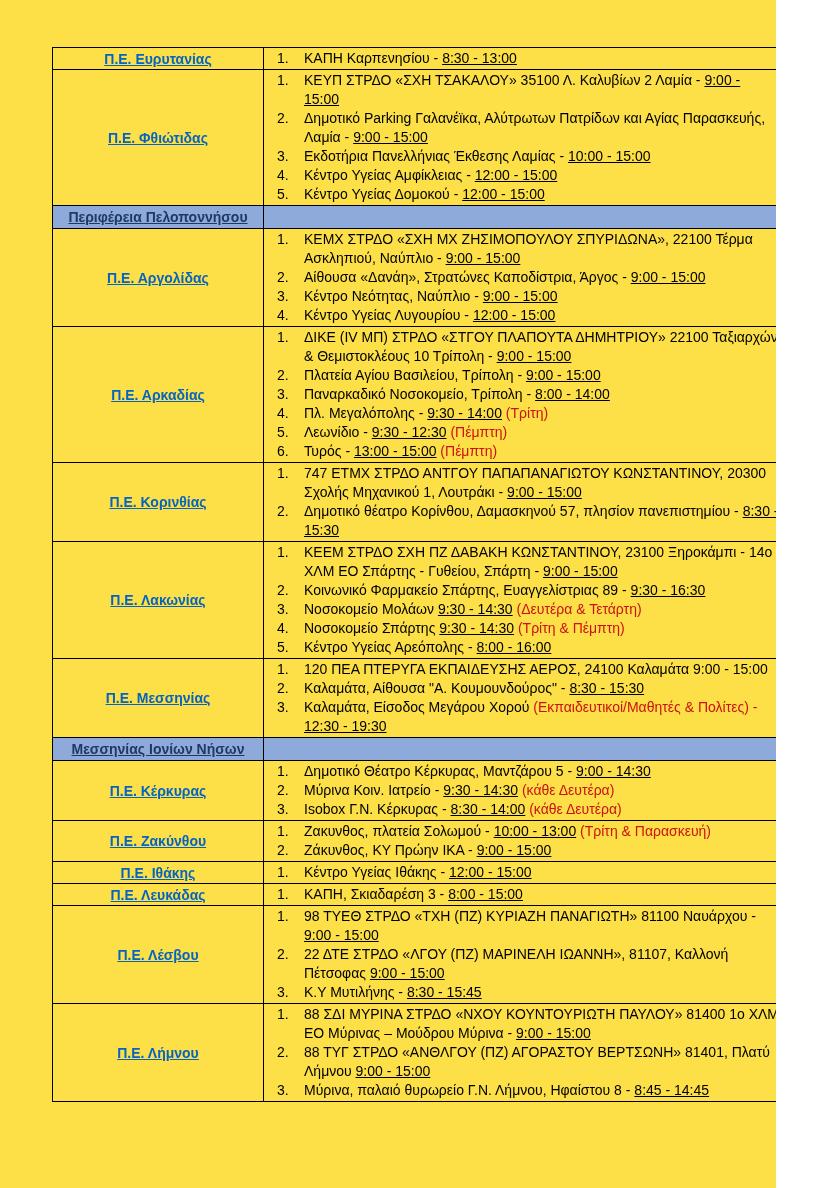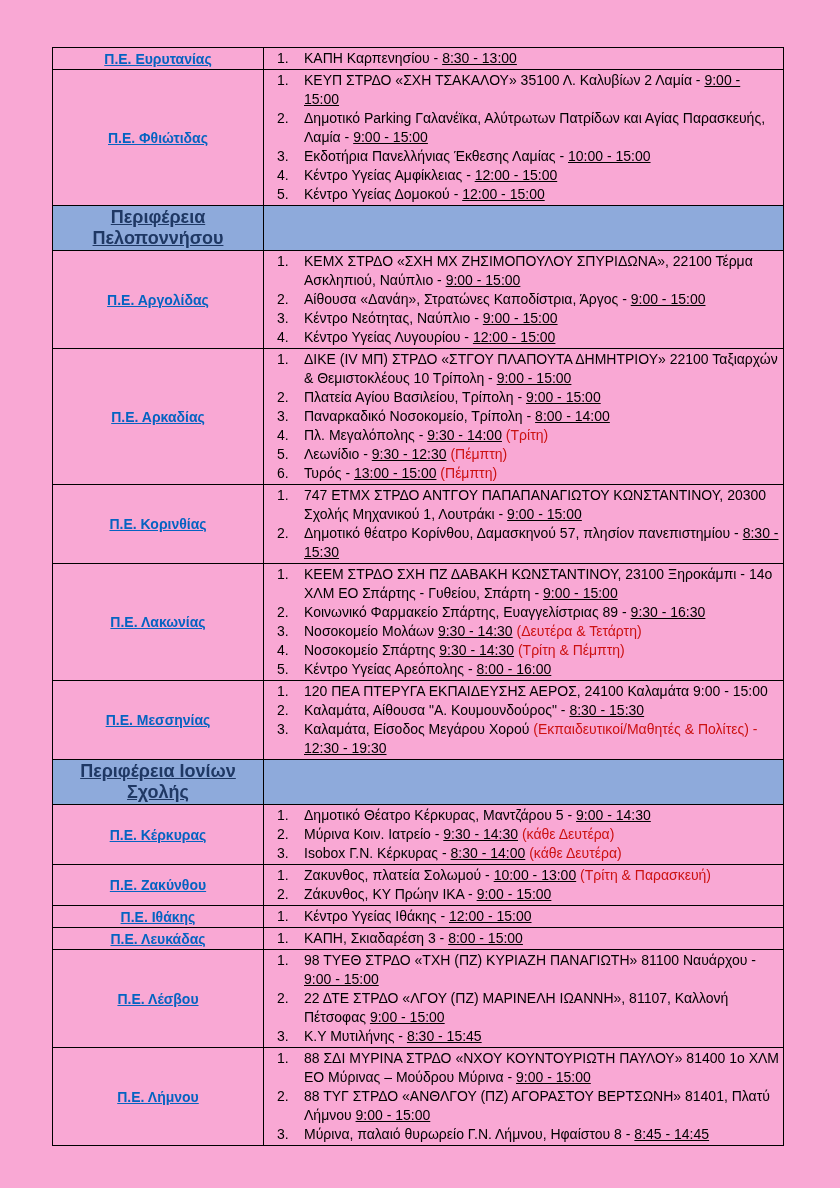--- a/index.html
+++ b/index.html
@@ -4,22 +4,22 @@
 <style>
   html, body {
     margin: 0; padding: 0;
     width: 840px; height: 1188px;
     background: #ffffff;
     font-family: "Liberation Sans", sans-serif;
     color: #000;
   }
   .page {
     position: relative;
-    width: 840px; height: 1188px;
-    background: #f9a8d4;
+    width: 776px; height: 1188px;
+    background: #fde047;
     overflow: hidden;
   }
   table.doc-table {
     position: absolute;
     left: 52px; top: 47px;
     width: 732px;
     border-collapse: collapse;
     table-layout: fixed;
   }
   table.doc-table td {
@@ -54,21 +54,21 @@
   .seg-u { color: var(--text, #000); text-decoration: underline; }
   .seg-r { color: var(--red-note, #cc1111); margin-top: 28px; }
   tr.band td {
     background: var(--band-bg, #8eaadb);
     height: 20px;
     text-align: center;
   }
   .band-label {
     color: var(--band-text, #1f3864);
     font-weight: bold;
-    font-size: 18px;
+    font-size: 14px;
     text-decoration: underline;
   }
 </style>
 </head>
 <body>
 
 <div class="page">
   <table class="doc-table">
     <tbody>
         <tr>
@@ -208,21 +208,21 @@
               <span class="item-num">2.</span>
               <span class="item-text"><span class="seg-p">Καλαμάτα, Αίθουσα "Α. Κουμουνδούρος" - </span><span class="seg-u">8:30 - 15:30</span></span>
             </div>
             <div class="item">
               <span class="item-num">3.</span>
               <span class="item-text"><span class="seg-p">Καλαμάτα, Είσοδος Μεγάρου Χορού </span><span class="seg-r">(Εκπαιδευτικοί/Μαθητές &amp; Πολίτες) -</span><span class="seg-p"> </span><span class="seg-u">12:30 - 19:30</span></span>
             </div>
           </td>
         </tr>
         <tr class="band">
-          <td class="band-cell" style="width: 210px;"><span class="band-label">Περιφέρεια Ιονίων Σχολής</span></td>
+          <td class="band-cell" style="width: 210px;"><span class="band-label">Μεσσηνίας Ιονίων Νήσων</span></td>
           <td class="band-right"></td>
         </tr>
         <tr>
           <td class="region-cell"><span class="region-link">Π.Ε. Κέρκυρας</span></td>
           <td class="items-cell">
             <div class="item">
               <span class="item-num">1.</span>
               <span class="item-text"><span class="seg-p">Δημοτικό Θέατρο Κέρκυρας, Μαντζάρου 5 - </span><span class="seg-u">9:00 - 14:30</span></span>
             </div>
             <div class="item">

